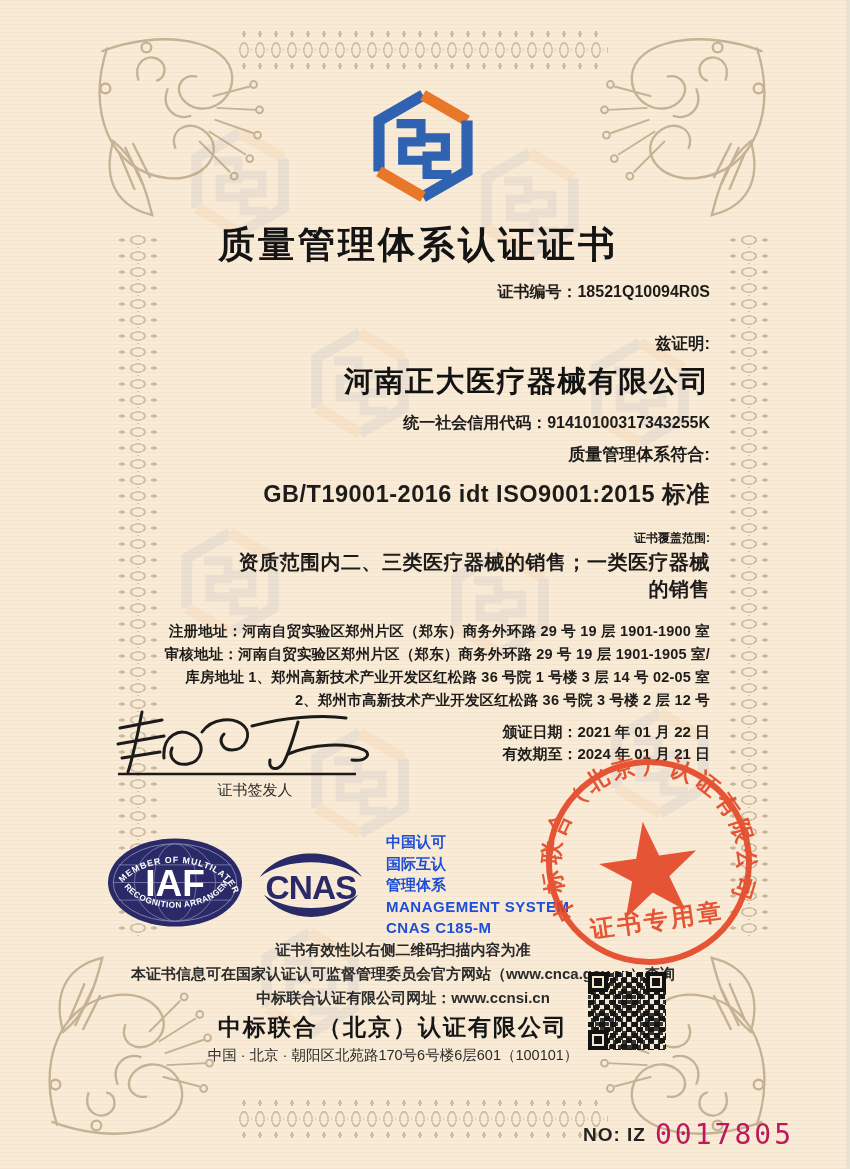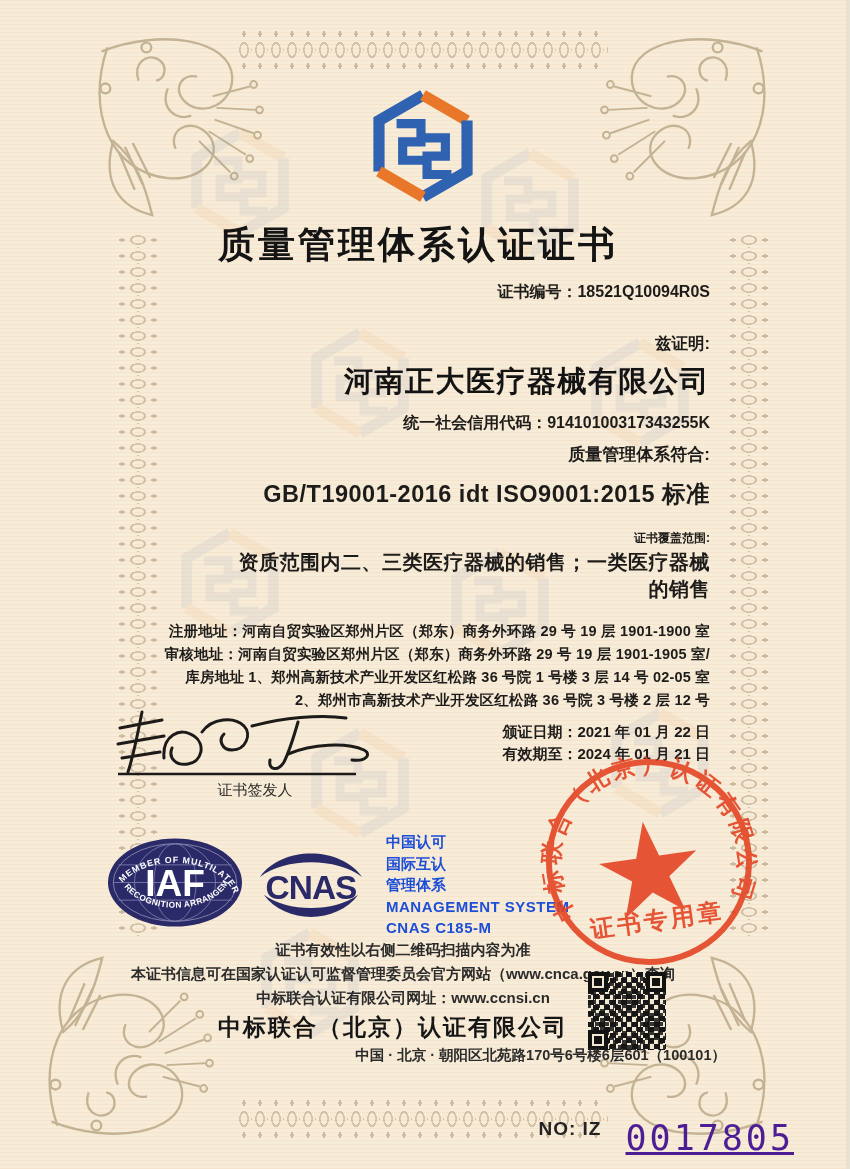--- a/index.html
+++ b/index.html
@@ -50,24 +50,24 @@
   .seal{position:absolute;left:540px;top:753px;width:218px;height:218px;transform:rotate(-8deg);}
   .footer{position:absolute;left:60px;right:100px;top:938px;text-align:center;font-size:15px;font-weight:600;line-height:24px;color:#2b2b2b;}
   .qr{position:absolute;left:588px;top:972px;width:78px;height:78px;background-color:#f2e7d2;
       background-image:repeating-conic-gradient(#161616 0% 25%, transparent 0% 50%),
                        repeating-conic-gradient(rgba(22,22,22,.85) 0% 25%, transparent 0% 50%);
       background-size:11px 11px, 9px 9px;background-position:0 0, 3px 5px;}
   .qr .f{position:absolute;width:12px;height:12px;border:4px solid #121212;background:#f2e7d2;}
   .qr .f::after{content:"";position:absolute;left:2px;top:2px;width:8px;height:8px;background:#121212;}
   .qr .f.tl{left:0;top:0;} .qr .f.tr{right:0;top:0;} .qr .f.bl{left:0;bottom:0;}
   .issuer{position:absolute;left:60px;right:120px;top:1012px;text-align:center;font-size:23px;font-weight:bold;letter-spacing:2px;color:#161616;}
-  .issuer-addr{position:absolute;left:60px;right:120px;top:1046px;text-align:right;font-size:14.5px;font-weight:700;color:#2b2b2b;}
-  .serial{position:absolute;right:52px;top:1118px;display:flex;align-items:flex-start;gap:24px;}
+  .issuer-addr{position:absolute;left:60px;right:120px;top:1046px;text-align:center;font-size:14.5px;font-weight:400;color:#2b2b2b;}
+  .serial{position:absolute;right:52px;top:1118px;display:flex;align-items:center;gap:9px;}
   .serial .lbl{font-size:19px;font-weight:bold;color:#232323;letter-spacing:1px;}
-  .serial .num{font-family:"DejaVu Sans Mono",monospace;font-size:35px;color:#4c1d95;letter-spacing:3px;text-decoration:underline;}
+  .serial .num{font-family:"DejaVu Sans Mono",monospace;font-size:28px;color:#be185d;letter-spacing:3px;}
 </style>
 </head>
 <body>
 
 <div class="paper">
 
   <svg width="0" height="0" style="position:absolute" aria-hidden="true">
     <defs>
       <g id="hex-logo">
 

